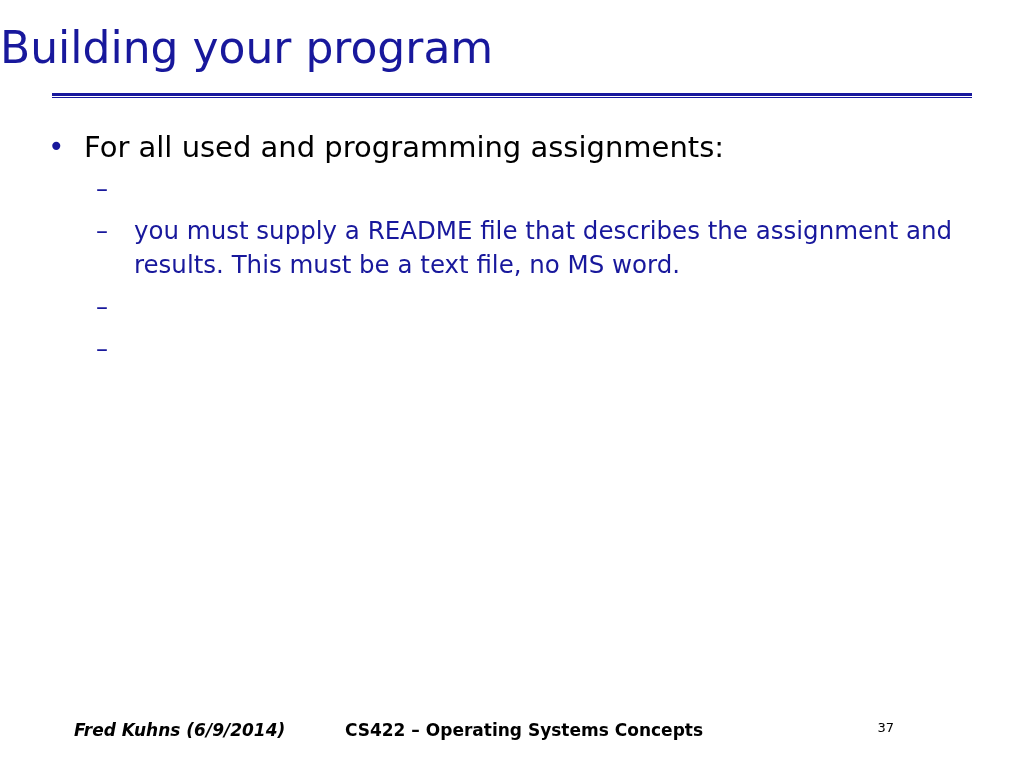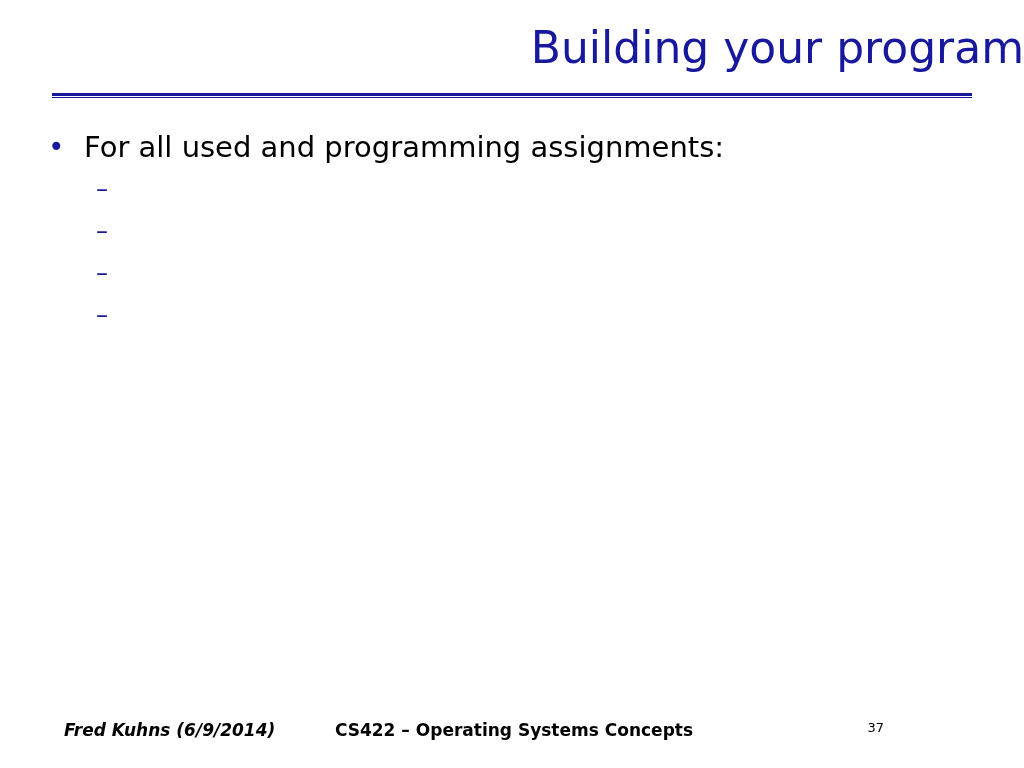--- a/index.html
+++ b/index.html
@@ -17,21 +17,21 @@
     position: relative;
     width: 1024px;
     height: 768px;
     box-sizing: border-box;
   }
   .slide-title {
     position: absolute;
     top: 22px;
     left: 0;
     width: 1024px;
-    text-align: right;
+    text-align: left;
     font-family: "DejaVu Sans", sans-serif;
     font-size: 44px;
     font-weight: normal;
     color: #18189c;
     letter-spacing: 0px;
   }
   .title-rule {
     position: absolute;
     top: 93px;
     left: 52px;
@@ -84,21 +84,21 @@
   .l2-text {
     font-size: 24.5px;
     line-height: 34px;
     color: #18189c;
     max-width: 840px;
     font-family: "DejaVu Sans", sans-serif;
   }
   .footer {
     position: absolute;
     bottom: 18px;
-    left: 2px;
+    left: 12px;
     width: 944px;
     height: 30px;
   }
   .footer-left {
     position: absolute;
     left: 62px;
     top: 0;
     font-size: 17px;
     font-style: italic;
     font-weight: bold;
@@ -139,20 +139,21 @@
       <span class="l1-bullet">•</span>
       <span class="l1-text">For all used and programming assignments:</span>
     </div>
 
     <div class="l2">
       <span class="l2-bullet">–</span>
     </div>
 
     <div class="l2">
       <span class="l2-bullet">–</span>
+      <span class="l2-text">you must supply a README file that describes the assignment and results. This must be a text file, no MS word.</span>
     </div>
 
     <div class="l2">
       <span class="l2-bullet">–</span>
     </div>
 
     <div class="l2">
       <span class="l2-bullet">–</span>
     </div>
 

